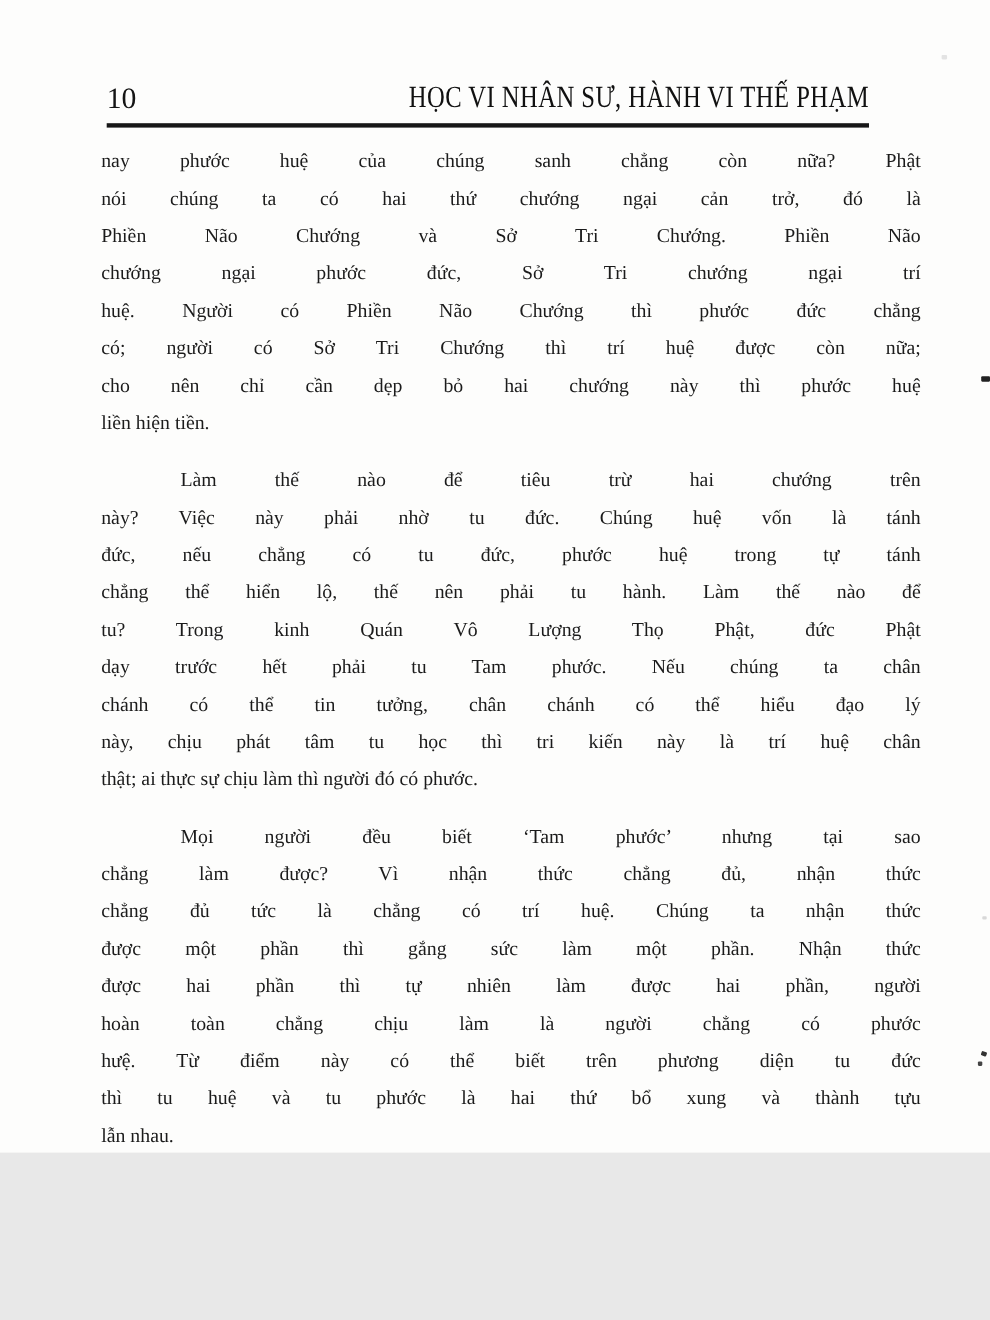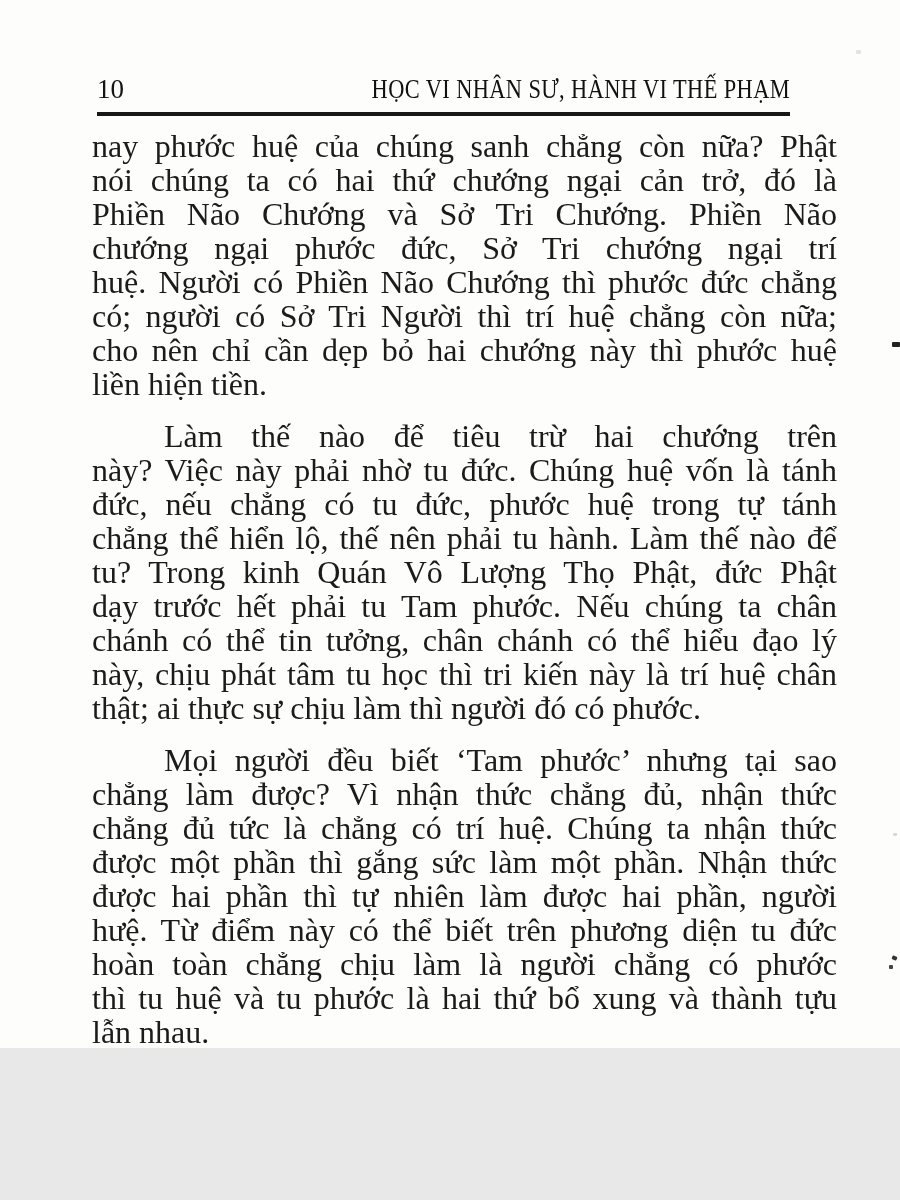--- a/index.html
+++ b/index.html
@@ -26,21 +26,21 @@
     transform:scaleX(.80); transform-origin:100% 100%;
     letter-spacing:.5px;
   }
   .header-rule {
     position:absolute; left:97px; top:112px;
     width:693px; height:4px; background:#171717;
   }
   
   .body-text {
     position:absolute; left:92px; top:129px; width:745px;
-    font-size:32px; line-height:34px;
+    font-size:18px; line-height:34px;
   }
   .para { margin:0; }
   .para + .para { margin-top:18px; }
   .line { text-align:justify; text-align-last:justify; white-space:normal; }
   .line.last { text-align-last:left; }
   .line.indent { padding-left:72px; }
   
   .watermark {
     position:absolute; left:250px; top:1060px; width:400px;
     pointer-events:none;
@@ -88,43 +88,43 @@
   </div>
   <div class="header-rule"></div>
 
   <main class="body-text" id="body-text">
       <div class="para">
         <div class="line">nay phước huệ của chúng sanh chẳng còn nữa? Phật</div>
         <div class="line">nói chúng ta có hai thứ chướng ngại cản trở, đó là</div>
         <div class="line">Phiền Não Chướng và Sở Tri Chướng. Phiền Não</div>
         <div class="line">chướng ngại phước đức, Sở Tri chướng ngại trí</div>
         <div class="line">huệ. Người có Phiền Não Chướng thì phước đức chẳng</div>
-        <div class="line">có; người có Sở Tri Người thì trí huệ chẳng còn nữa;</div>
+        <div class="line">có; người có Sở Tri Chướng thì trí huệ được còn nữa;</div>
         <div class="line">cho nên chỉ cần dẹp bỏ hai chướng này thì phước huệ</div>
         <div class="line last">liền hiện tiền.</div>
       </div>
       <div class="para">
         <div class="line indent">Làm thế nào để tiêu trừ hai chướng trên</div>
         <div class="line">này? Việc này phải nhờ tu đức. Chúng huệ vốn là tánh</div>
         <div class="line">đức, nếu chẳng có tu đức, phước huệ trong tự tánh</div>
         <div class="line">chẳng thể hiển lộ, thế nên phải tu hành. Làm thế nào để</div>
         <div class="line">tu? Trong kinh Quán Vô Lượng Thọ Phật, đức Phật</div>
         <div class="line">dạy trước hết phải tu Tam phước. Nếu chúng ta chân</div>
         <div class="line">chánh có thể tin tưởng, chân chánh có thể hiểu đạo lý</div>
         <div class="line">này, chịu phát tâm tu học thì tri kiến này là trí huệ chân</div>
         <div class="line last">thật; ai thực sự chịu làm thì người đó có phước.</div>
       </div>
       <div class="para">
         <div class="line indent">Mọi người đều biết ‘Tam phước’ nhưng tại sao</div>
         <div class="line">chẳng làm được? Vì nhận thức chẳng đủ, nhận thức</div>
         <div class="line">chẳng đủ tức là chẳng có trí huệ. Chúng ta nhận thức</div>
         <div class="line">được một phần thì gắng sức làm một phần. Nhận thức</div>
         <div class="line">được hai phần thì tự nhiên làm được hai phần, người</div>
+        <div class="line">hoàn toàn chẳng chịu làm là người chẳng có phước</div>
         <div class="line">hưệ. Từ điểm này có thể biết trên phương diện tu đức</div>
-        <div class="line">hoàn toàn chẳng chịu làm là người chẳng có phước</div>
         <div class="line">thì tu huệ và tu phước là hai thứ bổ xung và thành tựu</div>
         <div class="line last">lẫn nhau.</div>
       </div>
     </main>
 
   <div class="watermark">
     <div class="wm-logo">davibooks</div>
     <div class="wm-tagline">Khát vọng tri thức</div>
   </div>
 

